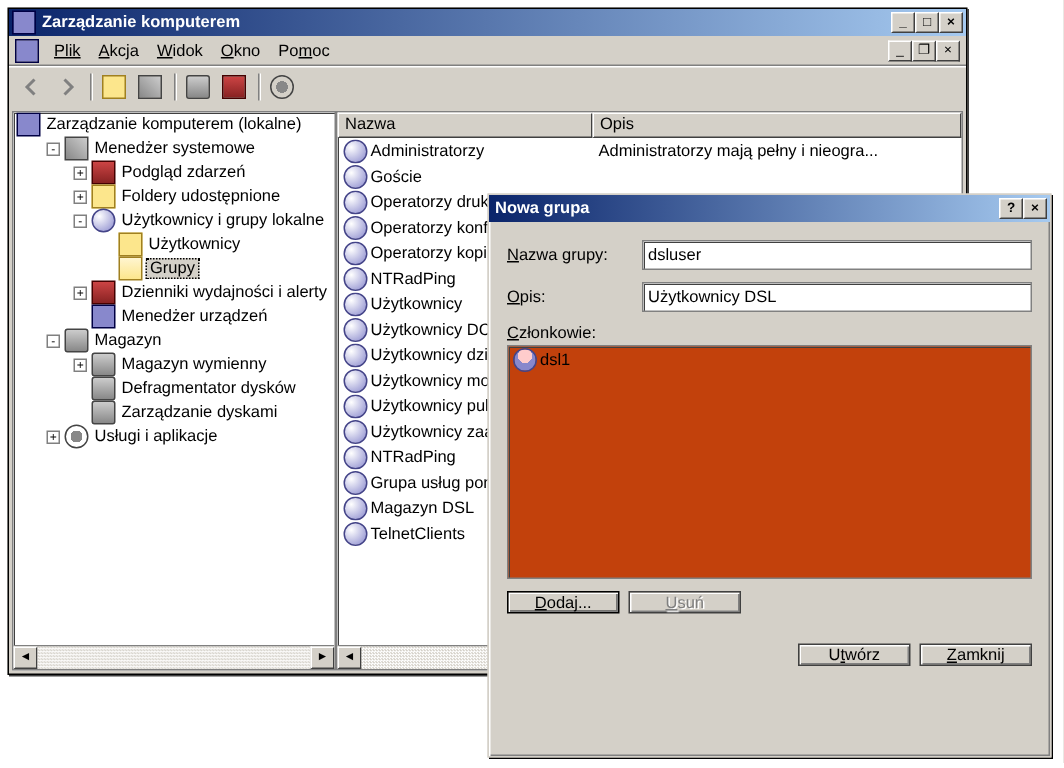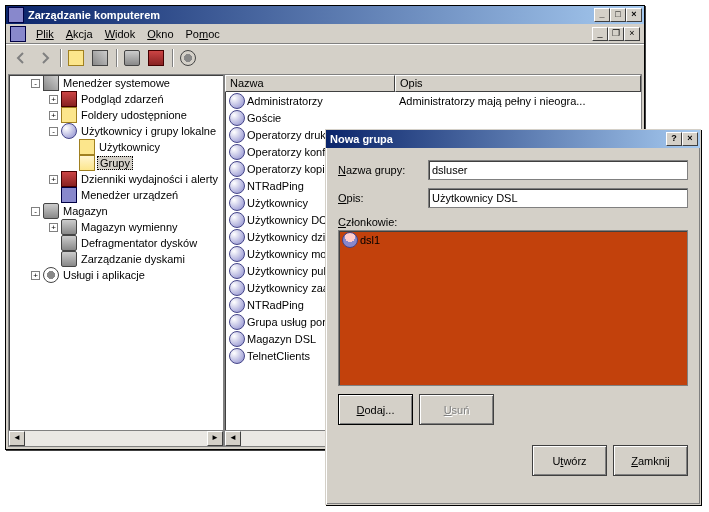--- a/index.html
+++ b/index.html
@@ -46,21 +46,21 @@
 
 
 .dialog { position: absolute; background: #d4d0c8; border: 1px solid #d4d0c8; box-shadow: 1px 1px 0 #000, inset 1px 1px 0 #fff, inset -1px -1px 0 #808080; }
 .dialog-body { padding: 12px; }
 .form-row { display: flex; align-items: center; margin-bottom: 8px; }
 .form-label { width: 90px; }
 .form-input { flex: 1; height: 20px; border: 1px solid #808080; box-shadow: inset 1px 1px 0 #404040; background: #fff; padding: 1px 3px; font-size: 11px; }
 .listbox { width: 100%; height: 156px; border: 1px solid #808080; box-shadow: inset 1px 1px 0 #404040; background: #c2410c; padding: 1px; }
 .listbox-item { display: flex; align-items: center; height: 16px; padding: 0 2px; }
 
-.btn { min-width: 75px; height: 31px; background: #d4d0c8; border: 1px solid #404040; box-shadow: inset 1px 1px 0 #fff, inset -1px -1px 0 #808080; padding: 0 6px; cursor: pointer; font-size: 11px; }
+.btn { min-width: 75px; height: 15px; background: #d4d0c8; border: 1px solid #404040; box-shadow: inset 1px 1px 0 #fff, inset -1px -1px 0 #808080; padding: 0 6px; cursor: pointer; font-size: 11px; }
 .btn.default { border: 1px solid #000; box-shadow: inset 1px 1px 0 #fff, inset -1px -1px 0 #808080, 0 0 0 1px #000 inset; }
 .btn.disabled { color: #808080; text-shadow: 1px 1px 0 #fff; cursor: default; }
 .btn-row { display: flex; gap: 6px; margin-top: 8px; }
 .dialog-footer { display: flex; justify-content: flex-end; gap: 6px; padding: 8px 12px 12px; }
 
 
 .ico-computer { background: linear-gradient(#88c, #88c); border: 1px solid #004; }
 .ico-folder { background: #fce68c; border: 1px solid #a08020; }
 .ico-folder-open { background: linear-gradient(#fff5d0, #fce68c); border: 1px solid #a08020; }
 .ico-group { background: radial-gradient(circle at 30% 30%, #fff, #88c); border-radius: 50%; border: 1px solid #448; }
@@ -128,20 +128,25 @@
     <div class="toolbar-sep"></div>
     <div class="toolbar-btn">
         <span class="tree-icon ico-gear"></span>
       </div>
   </div>
 
   <div class="content">
     <div class="tree-panel">
       <div class="tree-body" id="tree-body">
           <div class="tree-node">
+            <span class="tree-spacer" style="width:2px"></span>
+            <span class="tree-icon ico-computer"></span>
+            <span class="tree-label">Zarządzanie komputerem (lokalne)</span>
+          </div>
+          <div class="tree-node">
             <span class="tree-spacer" style="width:22px"></span>
             <span class="tree-exp">-</span>
             <span class="tree-icon ico-tools"></span>
             <span class="tree-label">Menedżer systemowe</span>
           </div>
           <div class="tree-node">
             <span class="tree-spacer" style="width:40px"></span>
             <span class="tree-exp">+</span>
             <span class="tree-icon ico-book"></span>
             <span class="tree-label">Podgląd zdarzeń</span>

